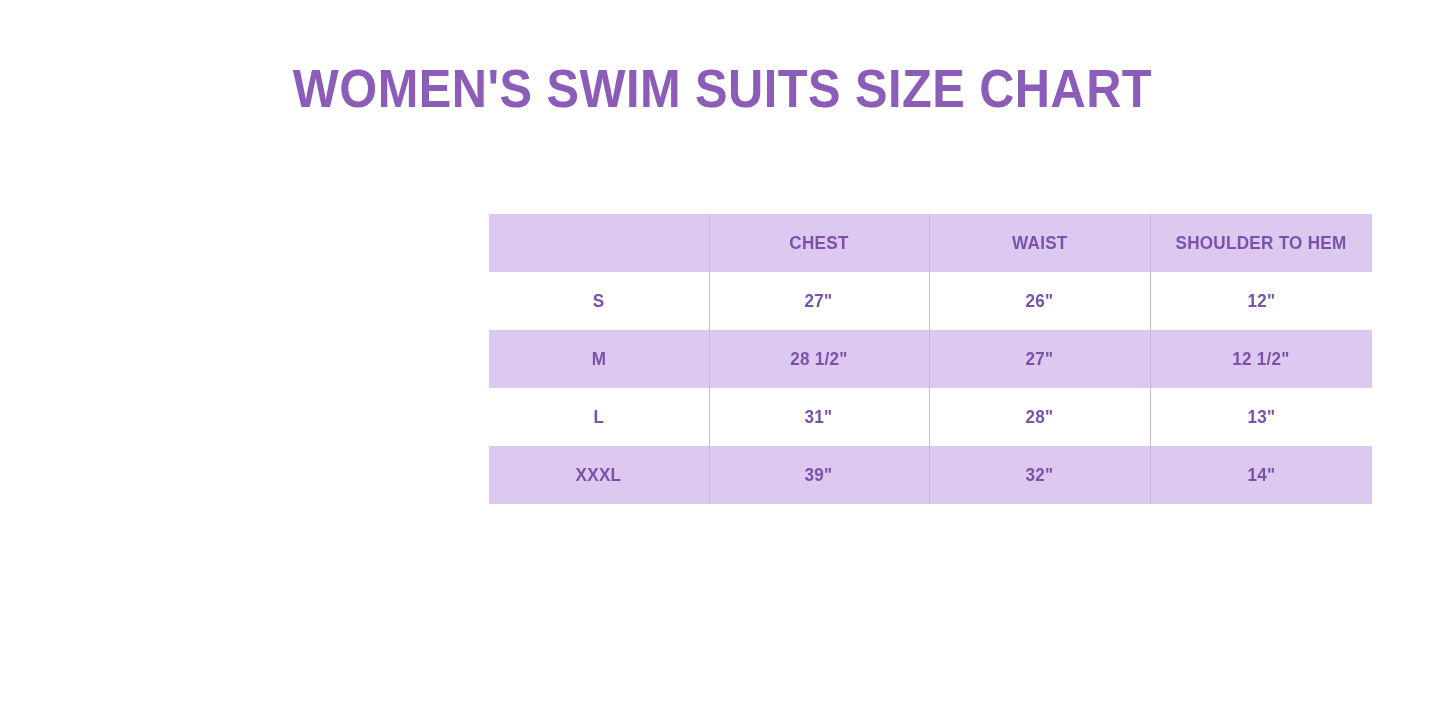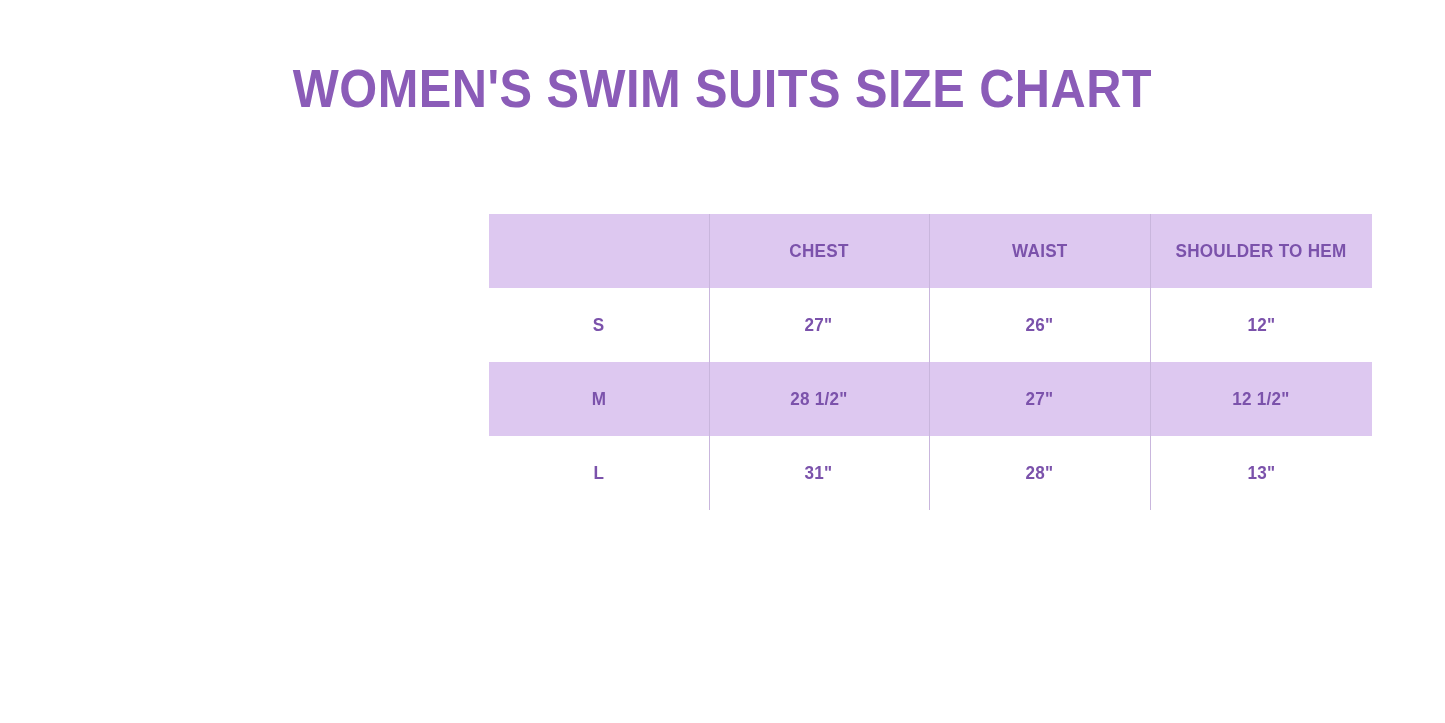--- a/index.html
+++ b/index.html
@@ -36,21 +36,21 @@
   #size-table {
     position: absolute;
     left: 489px;
     top: 214px;
     width: 883px;
     border-collapse: collapse;
     table-layout: fixed;
   }
   #size-table td,
   #size-table th {
-    padding: 12px;
+    padding: 4px;
     margin: 0;
     height: 50px;
     text-align: center;
     vertical-align: middle;
     color: #7b52ab;
     font-size: 19px;
     font-weight: bold;
     letter-spacing: 0.3px;
     white-space: nowrap;
     border-left: 1px solid #c9b6dd;
@@ -125,14 +125,20 @@
       <td><span class="cell-label">28 1/2"</span></td>
       <td><span class="cell-label">27"</span></td>
       <td><span class="cell-label">12 1/2"</span></td>
     </tr>
     <tr class="row-plain">
       <td><span class="cell-label">L</span></td>
       <td><span class="cell-label">31"</span></td>
       <td><span class="cell-label">28"</span></td>
       <td><span class="cell-label">13"</span></td>
     </tr>
+    <tr class="row-shaded">
+      <td><span class="cell-label">XXXL</span></td>
+      <td><span class="cell-label">39"</span></td>
+      <td><span class="cell-label">32"</span></td>
+      <td><span class="cell-label">14"</span></td>
+    </tr>
   </tbody>
 </table>
 
 </body></html>

